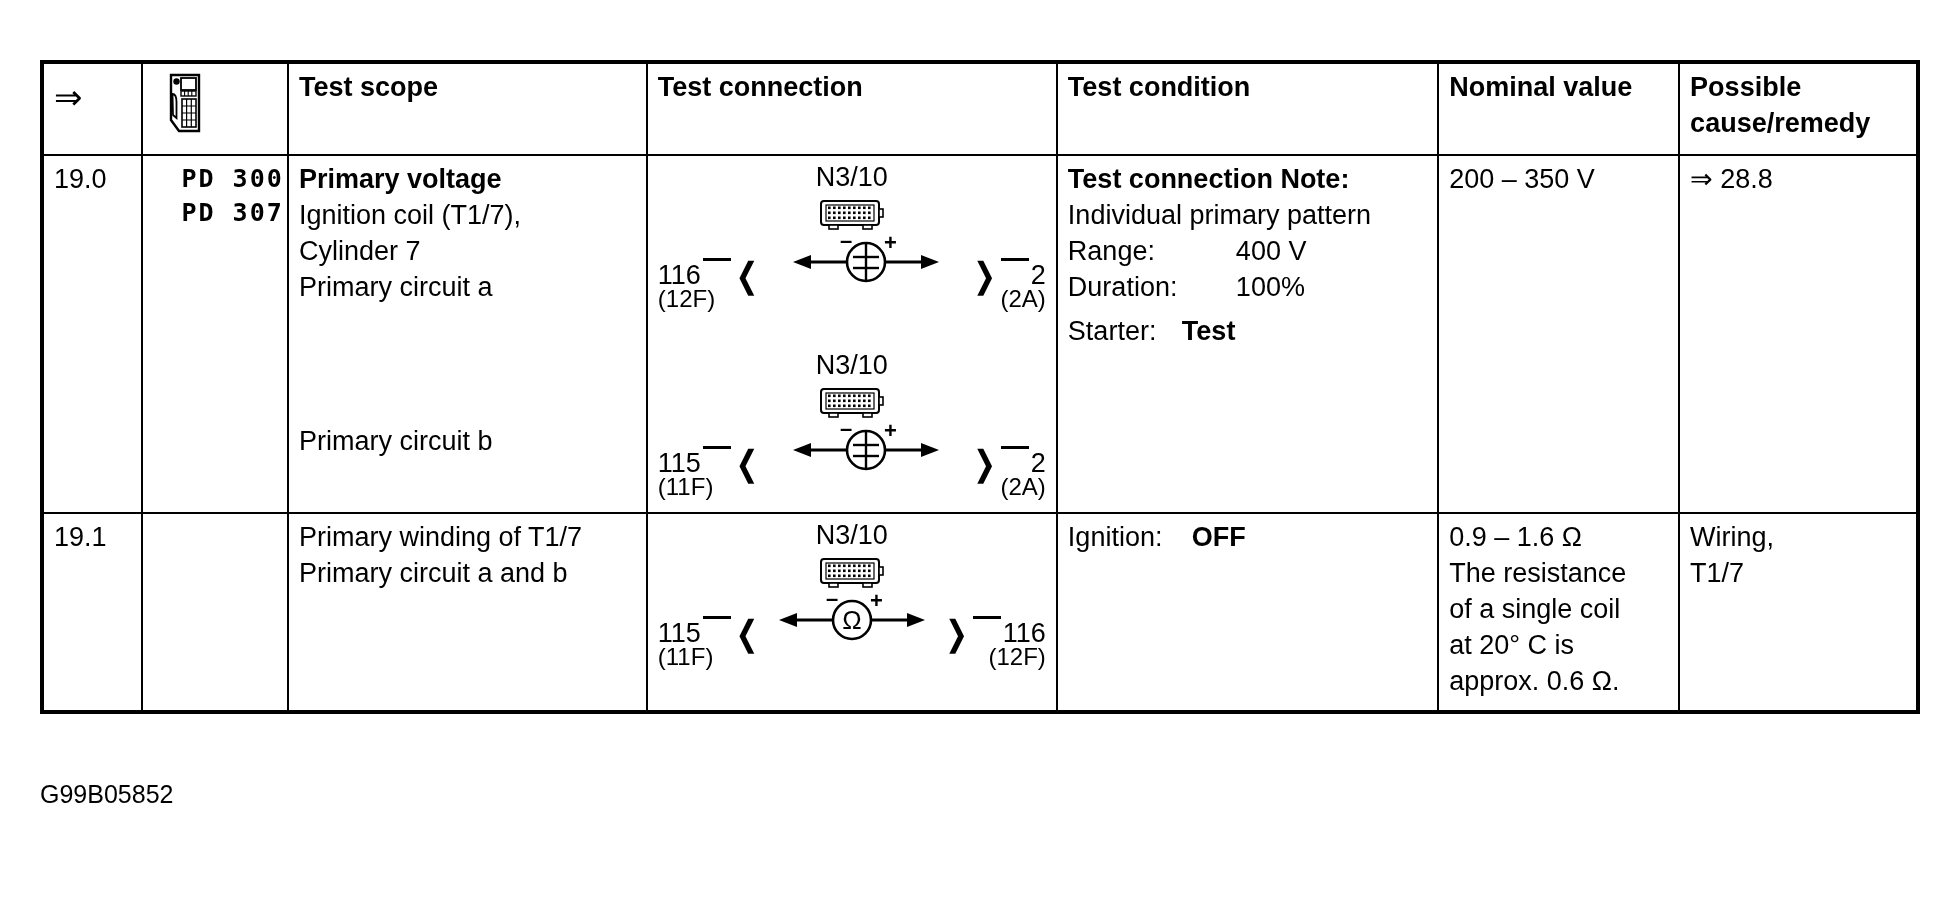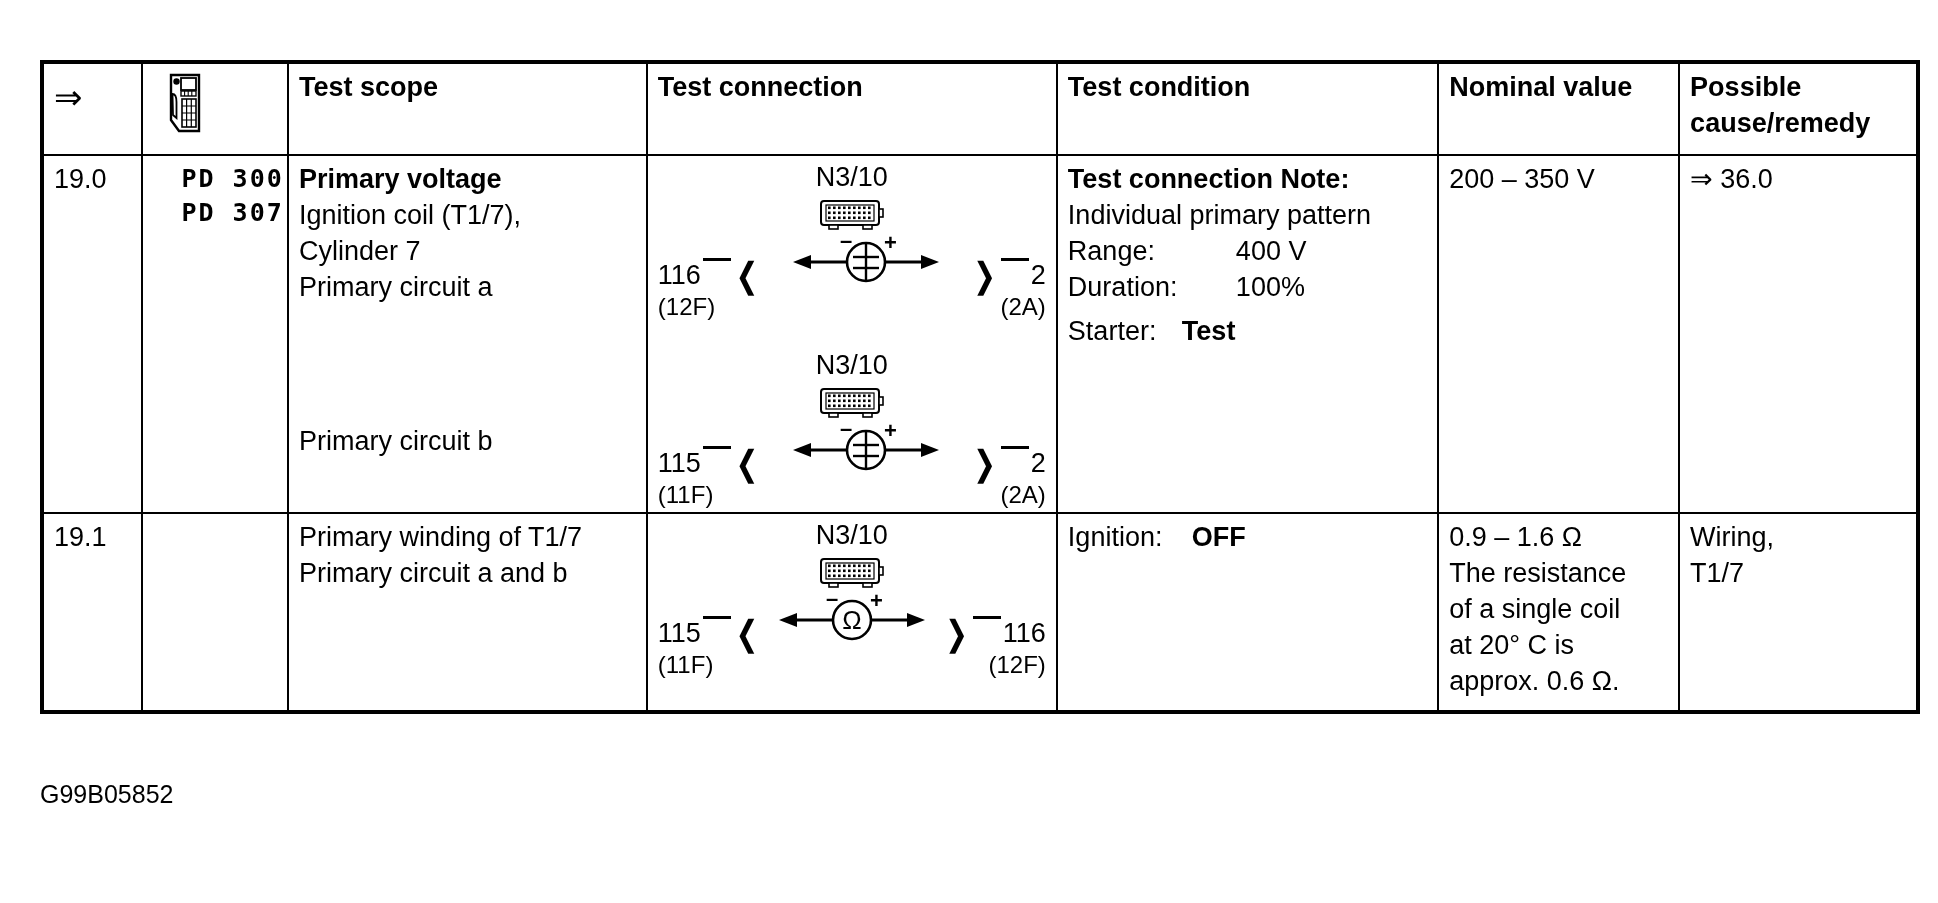--- a/index.html
+++ b/index.html
@@ -134,21 +134,21 @@
   .socket {
     font-size: 34px;
     font-weight: bold;
     line-height: 1;
     display: inline-block;
   }
   .diag-sub {
     display: flex;
     justify-content: space-between;
     font-size: 24px;
-    margin-top: 10px;
+    margin-top: 2px;
   }
 
   .footer-code {
     position: absolute;
     left: 40px;
     top: 780px;
     font-size: 25px;
     font-family: "Liberation Sans", sans-serif;
   }
   .cell-lines > div { white-space: nowrap; }
@@ -390,21 +390,21 @@
             <span style="width:114px;">Starter:</span>
             <span class="bold">Test</span>
           </div>
         </td>
 
         <td>
           <div>200 – 350 V</div>
         </td>
 
         <td>
-          <div>⇒ 36.0</div>
+          <div>⇒ 28.8</div>
         </td>
       </tr>
 
       <tr>
         <td>
           <span>19.1</span>
         </td>
         <td></td>
 
         <td>

